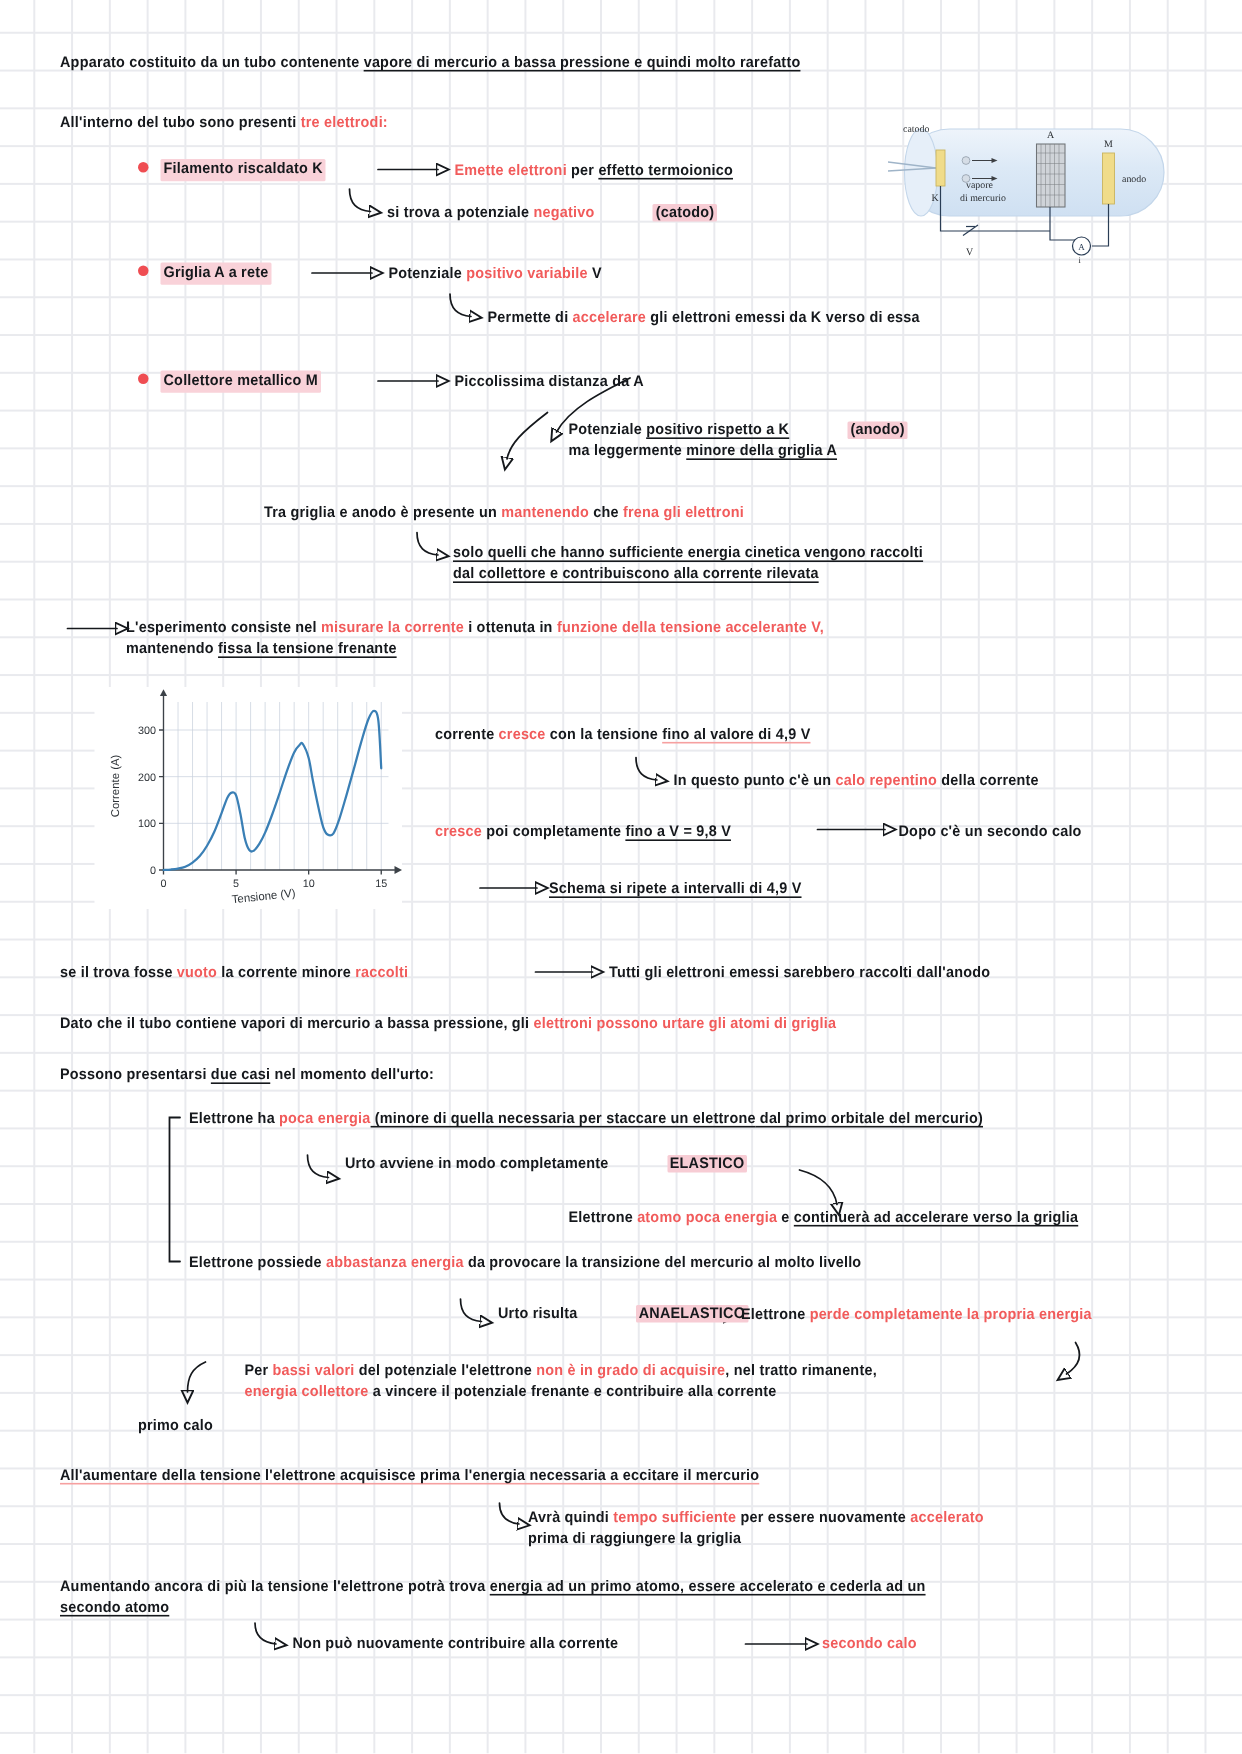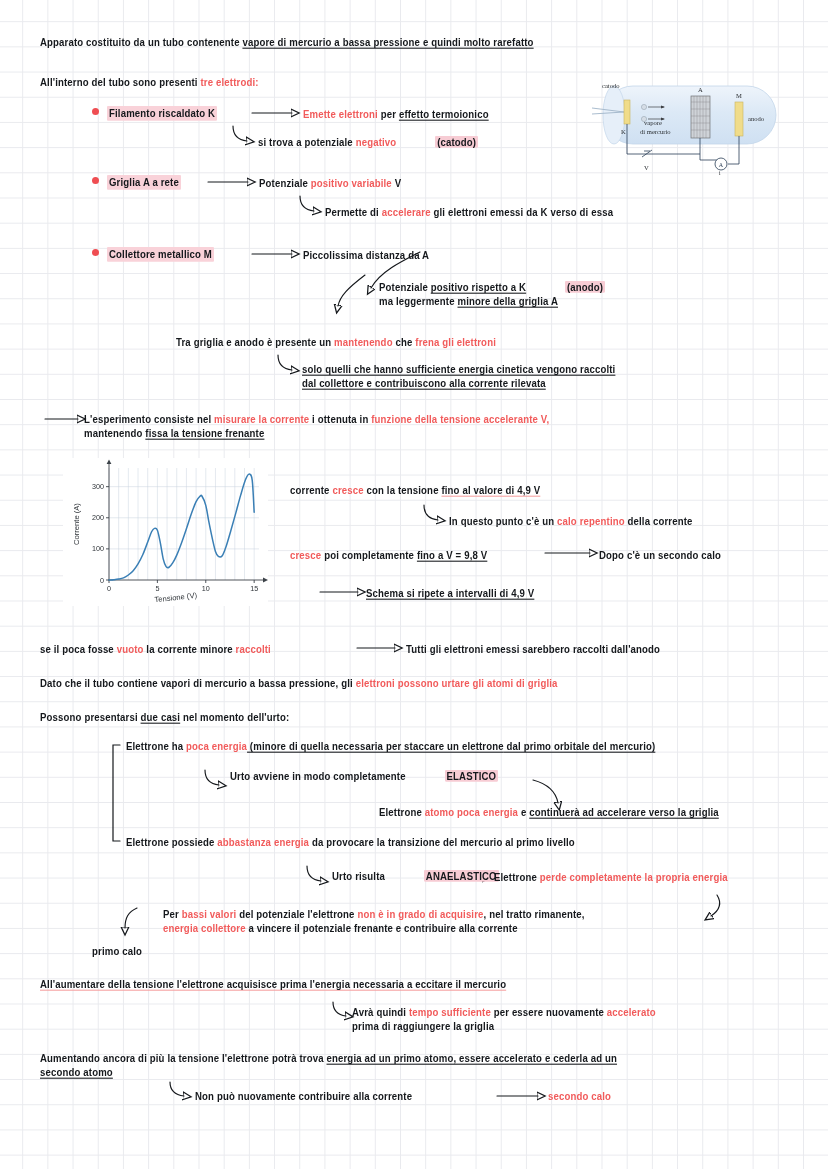--- a/index.html
+++ b/index.html
@@ -137,31 +137,31 @@
 
   <div class="t" style="left:84px;top:413px;"><span>L'esperimento consiste nel </span><span class="red">misurare la corrente</span><span> i ottenuta in </span><span class="red">funzione della tensione accelerante V,</span></div>
   <div class="t" style="left:84px;top:427px;"><span>mantenendo </span><span class="u">fissa la tensione frenante</span></div>
 
   <div class="t" style="left:290px;top:484px;"><span>corrente </span><span class="red">cresce</span><span> con la tensione </span><span class="ur">fino al valore di 4,9 V</span></div>
   <div class="t" style="left:449px;top:515px;"><span>In questo punto c'è un </span><span class="red">calo repentino</span><span> della corrente</span></div>
   <div class="t" style="left:290px;top:549px;"><span class="red">cresce</span><span> poi completamente </span><span class="u">fino a V = 9,8 V</span></div>
   <div class="t" style="left:599px;top:549px;">Dopo c'è un secondo calo</div>
   <div class="t u" style="left:366px;top:587px;">Schema si ripete a intervalli di 4,9 V</div>
 
-  <div class="t" style="left:40px;top:643px;"><span>se il poca fosse </span><span class="red">vuoto</span><span> la corrente minore </span><span class="red">raccolti</span></div>
+  <div class="t" style="left:40px;top:643px;"><span>se il trova fosse </span><span class="red">vuoto</span><span> la corrente minore </span><span class="red">raccolti</span></div>
   <div class="t" style="left:406px;top:643px;">Tutti gli elettroni emessi sarebbero raccolti dall'anodo</div>
 
   <div class="t" style="left:40px;top:677px;"><span>Dato che il tubo contiene vapori di mercurio a bassa pressione, gli </span><span class="red">elettroni possono urtare gli atomi di griglia</span></div>
   <div class="t" style="left:40px;top:711px;"><span>Possono presentarsi </span><span class="u">due casi</span><span> nel momento dell'urto:</span></div>
 
   <div class="t" style="left:126px;top:740px;"><span>Elettrone ha </span><span class="red">poca energia</span><span class="u"> (minore di quella necessaria per staccare un elettrone</span><span class="u"> dal primo orbitale del mercurio)</span></div>
   <div class="t" style="left:230px;top:770px;"><span>Urto avviene in modo completamente </span><span class="hlr">ELASTICO</span></div>
   <div class="t" style="left:379px;top:806px;"><span>Elettrone </span><span class="red">atomo poca energia</span><span> e </span><span class="u">continuerà ad accelerare verso la griglia</span></div>
 
-  <div class="t" style="left:126px;top:836px;"><span>Elettrone possiede </span><span class="red">abbastanza energia</span><span> da provocare la transizione del mercurio al primo livello</span></div>
+  <div class="t" style="left:126px;top:836px;"><span>Elettrone possiede </span><span class="red">abbastanza energia</span><span> da provocare la transizione del mercurio al molto livello</span></div>
   <div class="t" style="left:332px;top:870px;"><span>Urto risulta </span><span class="hlr">ANAELASTICO</span></div>
   <div class="t" style="left:494px;top:871px;"><span>Elettrone </span><span class="red">perde completamente la propria energia</span></div>
 
   <div class="t" style="left:163px;top:908px;"><span>Per </span><span class="red">bassi valori</span><span> del potenziale l'elettrone </span><span class="red">non è in grado di acquisire</span><span>, nel tratto rimanente,</span></div>
   <div class="t" style="left:163px;top:922px;"><span class="red">energia collettore</span><span> a vincere il potenziale frenante e contribuire alla corrente</span></div>
   <div class="t" style="left:92px;top:945px;">primo calo</div>
 
   <div class="t ur" style="left:40px;top:978px;">All'aumentare della tensione l'elettrone acquisisce prima l'energia necessaria a eccitare il mercurio</div>
   <div class="t" style="left:352px;top:1006px;"><span>Avrà quindi </span><span class="red">tempo sufficiente</span><span> per essere nuovamente </span><span class="red">accelerato</span></div>
   <div class="t" style="left:352px;top:1020px;">prima di raggiungere la griglia</div>

